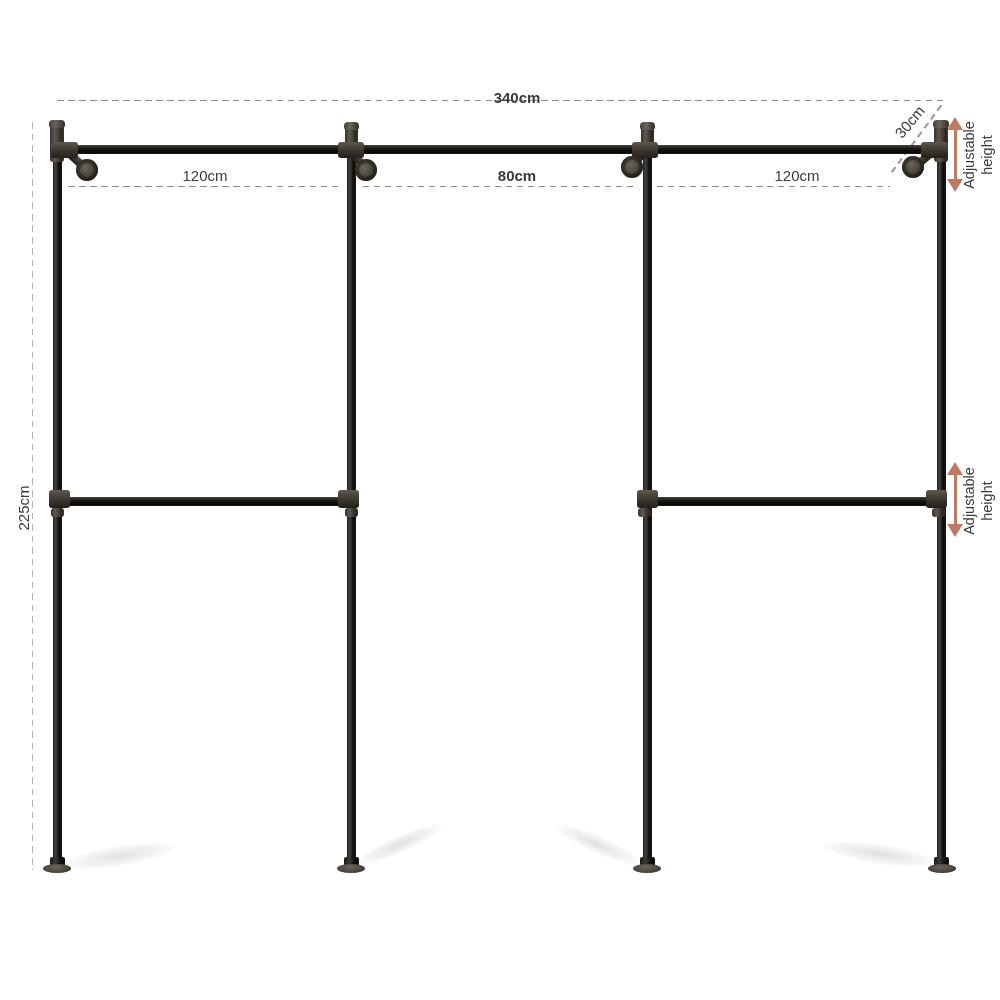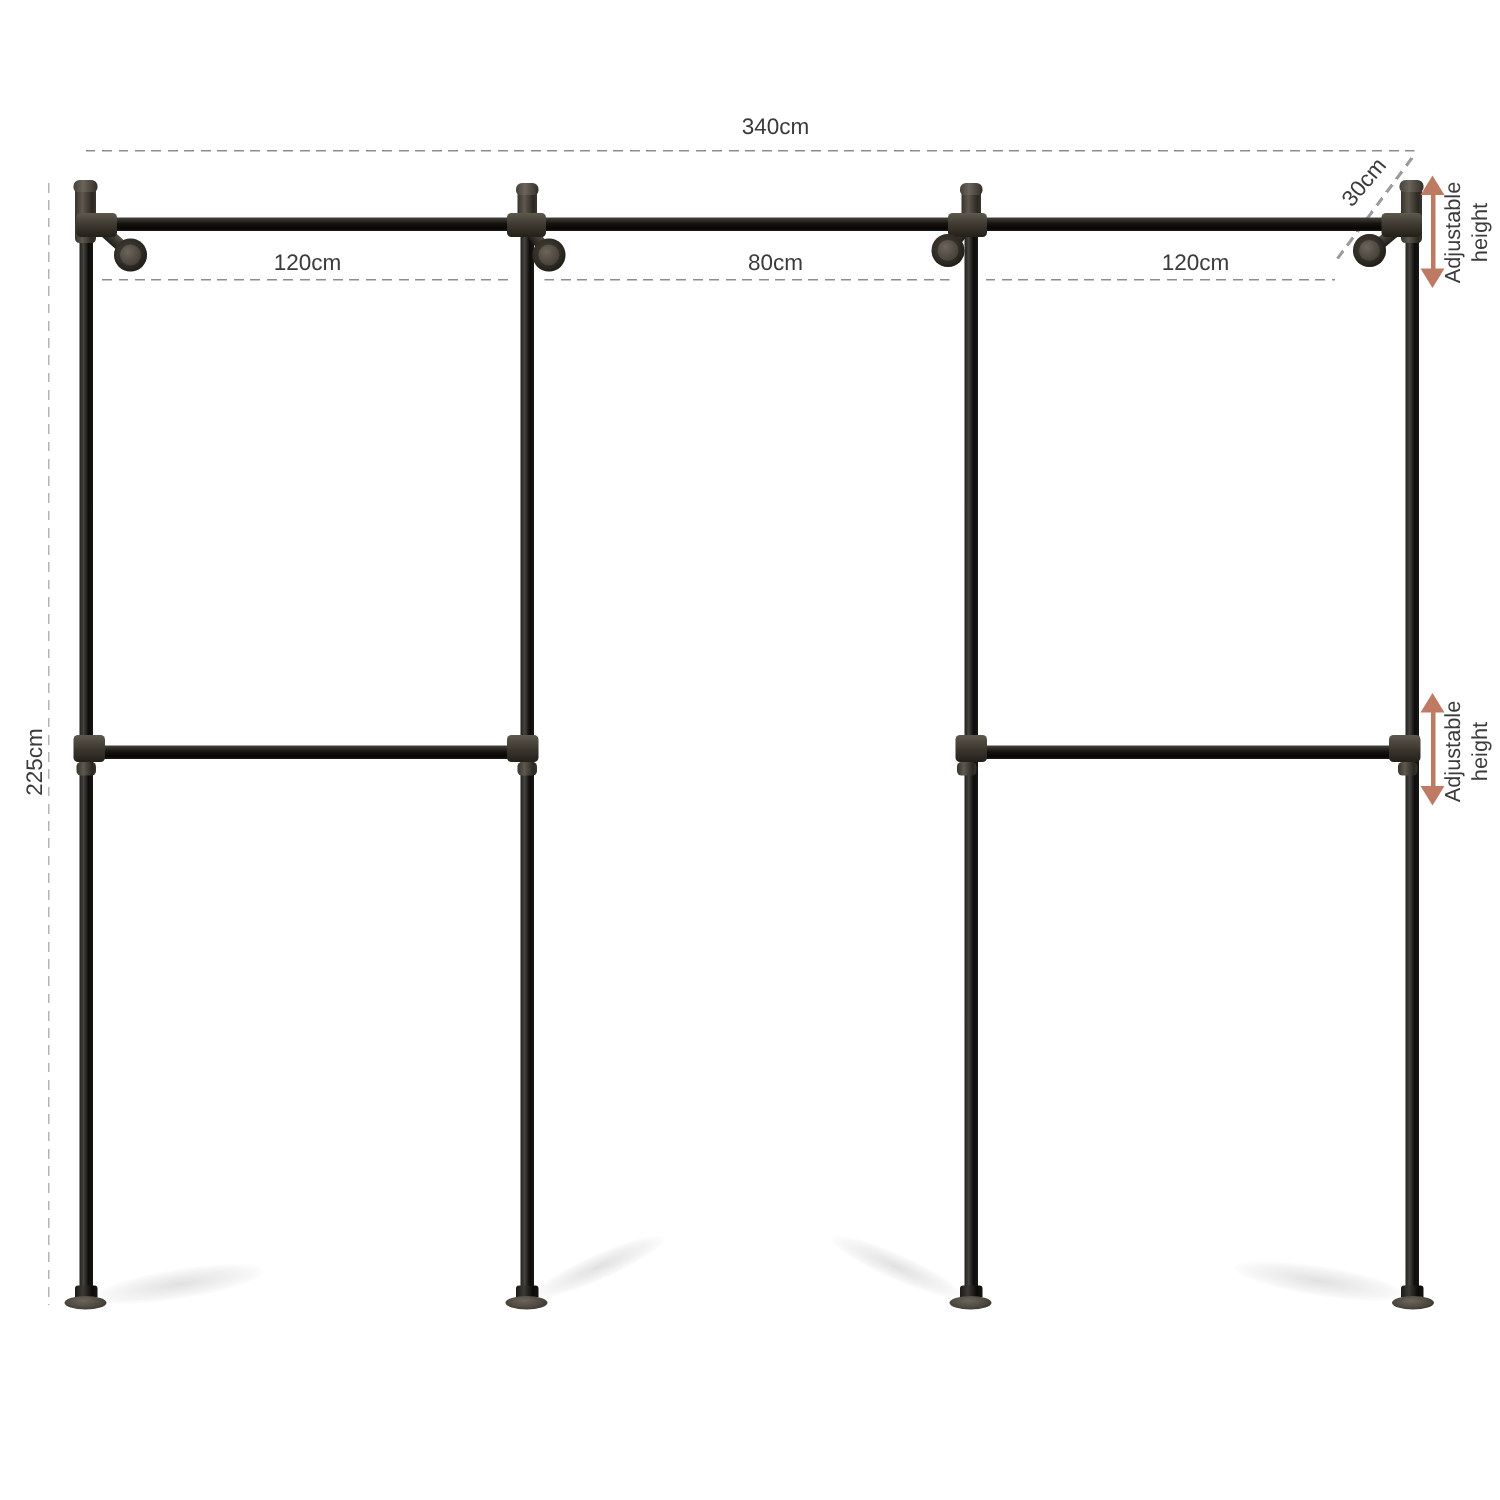--- a/index.html
+++ b/index.html
@@ -176,24 +176,24 @@
 
   <div class="flare" style="left:49.5px; top:857px;"></div>
   <div class="foot" style="left:43px; top:864px;"></div>
   <div class="flare" style="left:343.5px; top:857px;"></div>
   <div class="foot" style="left:337px; top:864px;"></div>
   <div class="flare" style="left:639.5px; top:857px;"></div>
   <div class="foot" style="left:633px; top:864px;"></div>
   <div class="flare" style="left:934px; top:857px;"></div>
   <div class="foot" style="left:927.5px; top:864px;"></div>
 
-  <div class="dim-text" style="left:417px; top:76px; width:200px;">340cm</div>
+  <div class="dim-text" style="left:417px; top:89px; width:200px;font-weight:bold;">340cm</div>
 
   <div class="dim-text" style="left:105px; top:167px; width:200px;">120cm</div>
-  <div class="dim-text" style="left:417px; top:167px; width:200px;">80cm</div>
+  <div class="dim-text" style="left:417px; top:167px; width:200px;font-weight:bold;">80cm</div>
   <div class="dim-text" style="left:697px; top:167px; width:200px;">120cm</div>
 
   <div class="dim-text rot-ccw" style="left:-8px; top:499px; width:64px;">225cm</div>
 
   <div class="dim-text rot-diag" style="left:882px; top:113px; width:56px;">30cm</div>
 
   <div class="v-arrow" style="left:947px; top:117px; height:75px;">
     <div class="tri-up"></div>
     <div class="shaft"></div>
     <div class="tri-down"></div>

